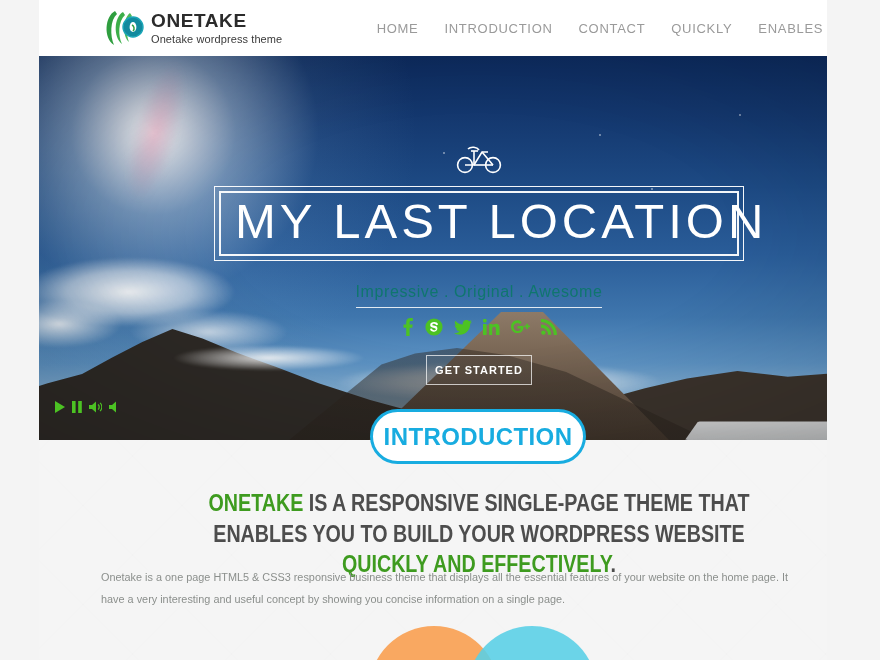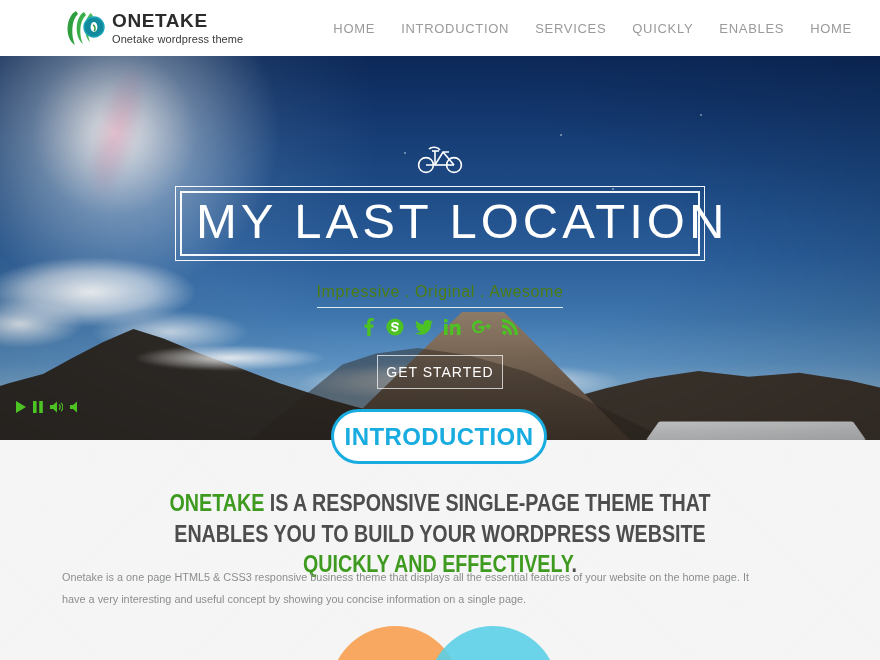--- a/index.html
+++ b/index.html
@@ -2,21 +2,21 @@
 <html><head>
 <meta charset="utf-8">
 <style>
   * { box-sizing: border-box; margin: 0; padding: 0; }
   html, body {
     width: 880px; height: 660px;
     font-family: "Liberation Sans", sans-serif;
     background: #f4f4f4;
     overflow: hidden;
   }
-  #page { position: relative; width: 880px; height: 660px; overflow: hidden; background:#f5f5f5; }
+  #page { position: relative; width: 788px; height: 660px; overflow: hidden; background:#f5f5f5;margin-left:39px; }
 
   
   #header {
     position: absolute; top:0; left:0; width:880px; height:56px;
     background:#ffffff; z-index:40;
     display:flex; align-items:center;
   }
   #brand { display:flex; align-items:center; margin-left:62px; }
   #logo-mark { width:44px; height:40px; position:relative; flex:0 0 auto; }
   #brand-text { margin-left:6px; line-height:1; }
@@ -119,32 +119,32 @@
   #title-inner {
     border:2px solid rgba(255,255,255,0.95);
     padding:4px 14px 8px 14px;
   }
   #hero-title {
     font-size:49px; font-weight:300; color:#ffffff;
     letter-spacing:4px; line-height:1.0; white-space:nowrap;
     text-align:center; font-family:"Liberation Sans", sans-serif;
   }
   #hero-subtitle {
-    margin-top:22px; font-size:16px; color:#4d7c0f; letter-spacing:0.6px;
+    margin-top:22px; font-size:16px; color:#0f766e; letter-spacing:0.6px;
     border-bottom:1px solid rgba(255,255,255,0.85); padding-bottom:6px;
   }
   #social { margin-top:10px; display:flex; align-items:center; gap:11px; }
   .social-icon {
     color:#4cc223; fill:#4cc223; display:flex; align-items:center; justify-content:center;
     cursor:pointer; height:18px;
   }
   #get-started {
     margin-top:19px;
     border:1px solid rgba(255,255,255,0.7);
-    color:#ffffff; font-size:14px; font-weight:normal; letter-spacing:1px;
+    color:#ffffff; font-size:11px; font-weight:bold; letter-spacing:1px;
     padding:8px 8px; cursor:pointer; background:rgba(255,255,255,0.04);
   }
   #player {
     position:absolute; left:16px; top:345px; display:flex; align-items:center; gap:7px; z-index:25;
   }
   .player-btn { cursor:pointer; display:flex; align-items:center; }
 
   
   #content {
     position:absolute; top:440px; left:0; width:880px; height:220px;
@@ -206,21 +206,21 @@
         </svg>
       </div>
       <div id="brand-text">
         <span id="wordmark">ONETAKE</span>
         <span id="tagline">Onetake wordpress theme</span>
       </div>
     </div>
     <div id="nav">
       <div class="nav-item">HOME</div>
       <div class="nav-item">INTRODUCTION</div>
-      <div class="nav-item">SERVICES</div>
+      <div class="nav-item">CONTACT</div>
       <div class="nav-item">QUICKLY</div>
       <div class="nav-item">ENABLES</div>
       <div class="nav-item">HOME</div>
     </div>
   </div>
 
   <div id="hero">
     <div id="sky"></div>
     <div id="flare"></div>
     <div class="star" style="left:560px;top:78px;"></div>

